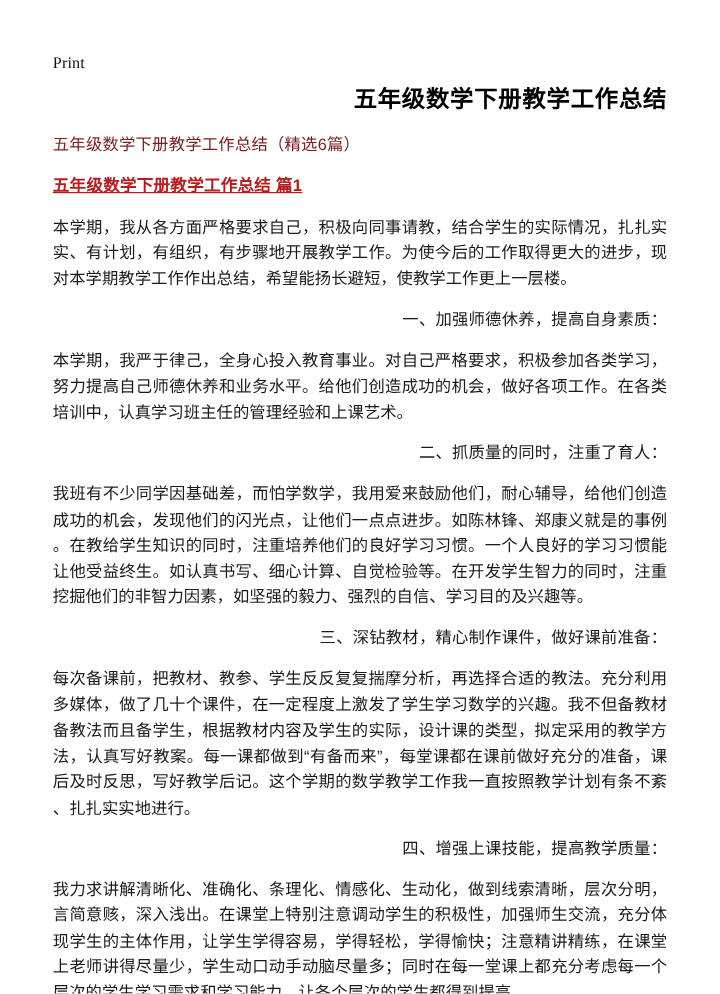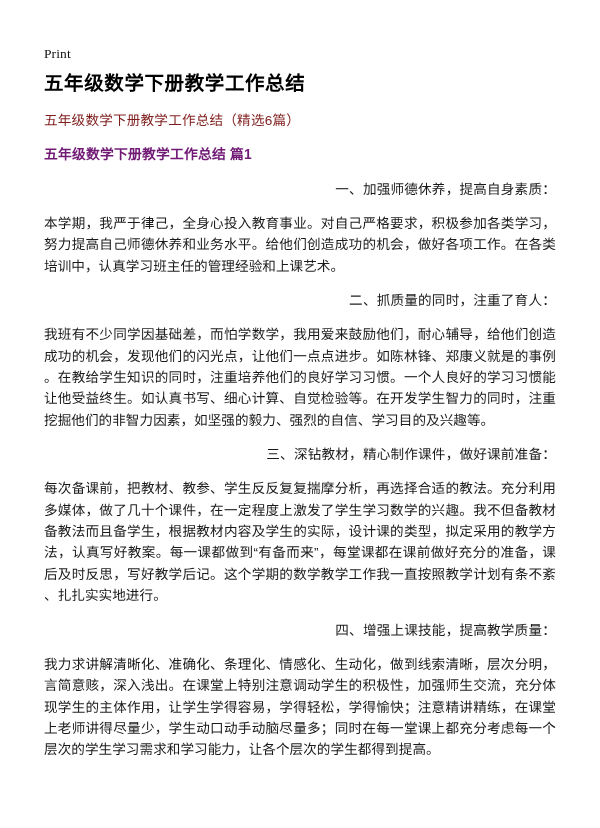--- a/index.html
+++ b/index.html
@@ -47,42 +47,43 @@
   .doc {
     position: absolute;
     left: 44px;
     top: 68px;
     width: 512px;
   }
 
   .doc-title {
     font-size: 19.5px;
     font-weight: bold;
-    text-align: left;
+    text-align: right;
     letter-spacing: 0.6px;
     line-height: 30px;
     margin: 0 0 12px 0;
     color: #000000;
   }
 
   .doc-subtitle {
     font-size: 13.6px;
     line-height: 22px;
     margin: 0 0 12px 0;
     letter-spacing: 0.2px;
     color: #7f1d1d;
   }
 
   .section-heading {
     font-size: 13.8px;
     font-weight: bold;
     line-height: 22px;
     margin: 0 0 13px 0;
     letter-spacing: 0.2px;
-    color: #701a75;
+    color: #b91c1c;
+    text-decoration: underline;
   }
 
   .sub-heading {
     font-size: 13.6px;
     line-height: 22px;
     margin: 0 0 12px 0;
     letter-spacing: 0.2px;
     color: #1a1a1a;
     text-align: right;
   }
@@ -111,20 +112,21 @@
   </div>
 
   <div class="doc">
 
     <h1 class="doc-title">五年级数学下册教学工作总结</h1>
 
     <p class="doc-subtitle">五年级数学下册教学工作总结（精选6篇）</p>
 
     <h2 class="section-heading">五年级数学下册教学工作总结 篇1</h2>
 
+    <p class="body-para">本学期，我从各方面严格要求自己，积极向同事请教，结合学生的实际情况，扎扎实实、有计划，有组织，有步骤地开展教学工作。为使今后的工作取得更大的进步，现对本学期教学工作作出总结，希望能扬长避短，使教学工作更上一层楼。</p>
 
     <p class="sub-heading">一、加强师德休养，提高自身素质：</p>
     <p class="body-para">本学期，我严于律己，全身心投入教育事业。对自己严格要求，积极参加各类学习，努力提高自己师德休养和业务水平。给他们创造成功的机会，做好各项工作。在各类培训中，认真学习班主任的管理经验和上课艺术。</p>
 
     <p class="sub-heading">二、抓质量的同时，注重了育人：</p>
     <p class="body-para">我班有不少同学因基础差，而怕学数学，我用爱来鼓励他们，耐心辅导，给他们创造成功的机会，发现他们的闪光点，让他们一点点进步。如陈林锋、郑康义就是的事例。在教给学生知识的同时，注重培养他们的良好学习习惯。一个人良好的学习习惯能让他受益终生。如认真书写、细心计算、自觉检验等。在开发学生智力的同时，注重挖掘他们的非智力因素，如坚强的毅力、强烈的自信、学习目的及兴趣等。</p>
 
     <p class="sub-heading">三、深钻教材，精心制作课件，做好课前准备：</p>
     <p class="body-para">每次备课前，把教材、教参、学生反反复复揣摩分析，再选择合适的教法。充分利用多媒体，做了几十个课件，在一定程度上激发了学生学习数学的兴趣。我不但备教材备教法而且备学生，根据教材内容及学生的实际，设计课的类型，拟定采用的教学方法，认真写好教案。每一课都做到“有备而来”，每堂课都在课前做好充分的准备，课后及时反思，写好教学后记。这个学期的数学教学工作我一直按照教学计划有条不紊、扎扎实实地进行。</p>
 

